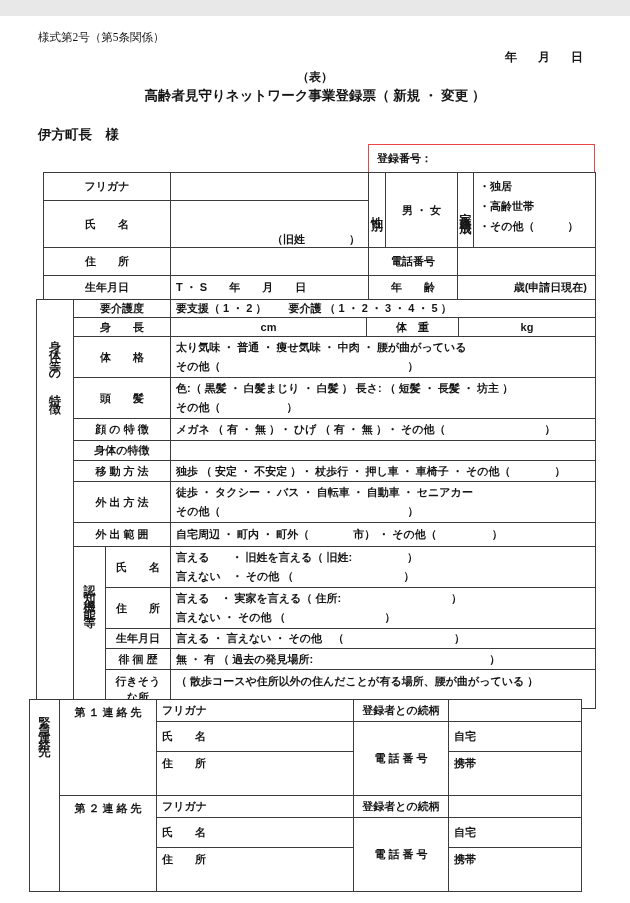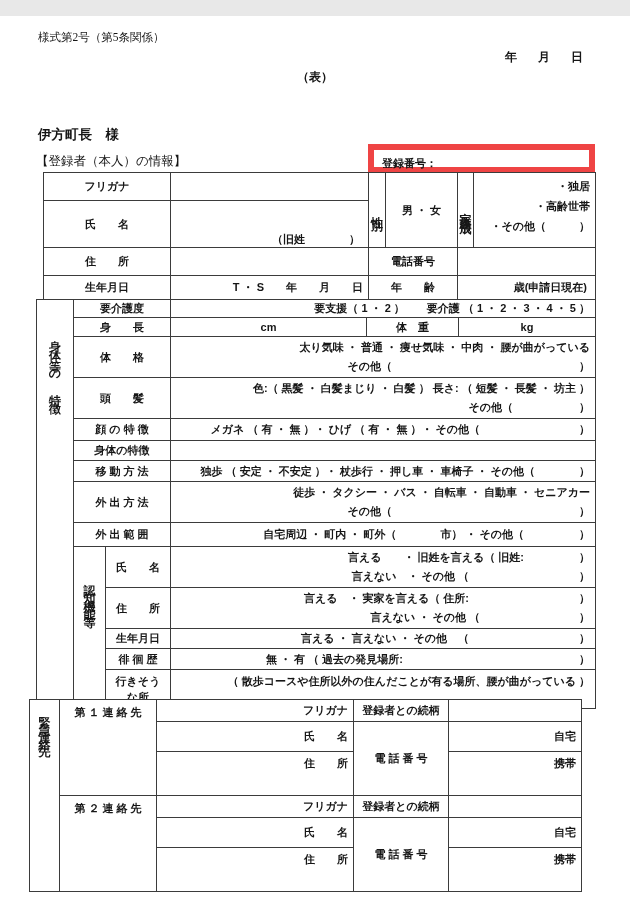--- a/index.html
+++ b/index.html
@@ -11,21 +11,21 @@
   }
   .serif { font-family:"Liberation Serif","DejaVu Serif",serif; }
   .hdr { position:absolute; white-space:nowrap; }
 
   table { border-collapse:collapse; table-layout:fixed; position:absolute; background:#fff; }
   td {
     border:1px solid #3b3b3b; font-size:11px; font-weight:bold; color:#161616;
     padding:0 5px; overflow:hidden; white-space:nowrap; vertical-align:middle;
   }
   .lbl { text-align:center; padding:0 2px; }
-  .txt { text-align:right; }
+  .txt { text-align:left; }
   .ctr { text-align:center; }
   .rgt { text-align:right; padding-right:8px; }
   .top { vertical-align:top; padding-top:4px; }
   .bot { vertical-align:bottom; padding-bottom:0; }
   .two { line-height:19px; padding-top:1px; padding-bottom:1px; }
   .two div { height:19px; }
   .lines3 { line-height:20px; vertical-align:top; padding-top:3px; }
 
   .vtd { vertical-align:top; text-align:center; padding:0; }
   .vtxt {
@@ -34,44 +34,44 @@
   }
   .v-physical { letter-spacing:10px; margin-top:30px; }
   .v-cognitive { letter-spacing:8px; margin-top:27px; }
   .v-emergency { letter-spacing:7px; margin-top:7px; }
   .v-gender { letter-spacing:4px; }
   .v-family { letter-spacing:3px; }
   .vmid { vertical-align:middle; text-align:center; padding:0; }
 
   .regbox {
     position:absolute; left:368px; top:128px; width:227px; height:29px;
-    border:6px solid #ef4444; font-size:11px; font-weight:bold;
+    border:1px solid #ef4444; font-size:11px; font-weight:bold;
     line-height:27px; padding-left:8px; background:#fff;
   }
   .contact-head { vertical-align:top; padding-top:5px; text-align:center; }
 </style>
 </head>
 <body>
 
 <div class="page">
 
   <div class="hdr serif" style="left:38px; top:14px; font-size:11.5px;">様式第2号（第5条関係）</div>
 
   <div class="hdr" style="left:505px; top:33px; width:78px; display:flex; justify-content:space-between; font-size:12px; font-weight:bold;">
     <span>年</span>
     <span>月</span>
     <span>日</span>
   </div>
 
   <div class="hdr" style="left:0; top:53px; width:630px; text-align:center; font-size:12px; font-weight:bold;">（表）</div>
 
+  <div class="hdr" style="left:0; top:71px; width:630px; text-align:center; font-size:13.5px; font-weight:bold;">高齢者見守りネットワーク事業登録票（ 新規 ・ 変更 ）</div>
 
   <div class="hdr" style="left:38px; top:110px; font-size:13.5px; font-weight:bold;">伊方町長　様</div>
 
-  <div class="hdr serif" style="left:36px; top:137px; font-size:12.5px;">【登録者（本人）の情報】</div>
 
   <div class="regbox">
     <span>登録番号：</span>
   </div>
 
   <table style="left:43px; top:156px; width:552px;">
     <colgroup>
       <col style="width:127px">
         <col style="width:198px">
         <col style="width:17px">

